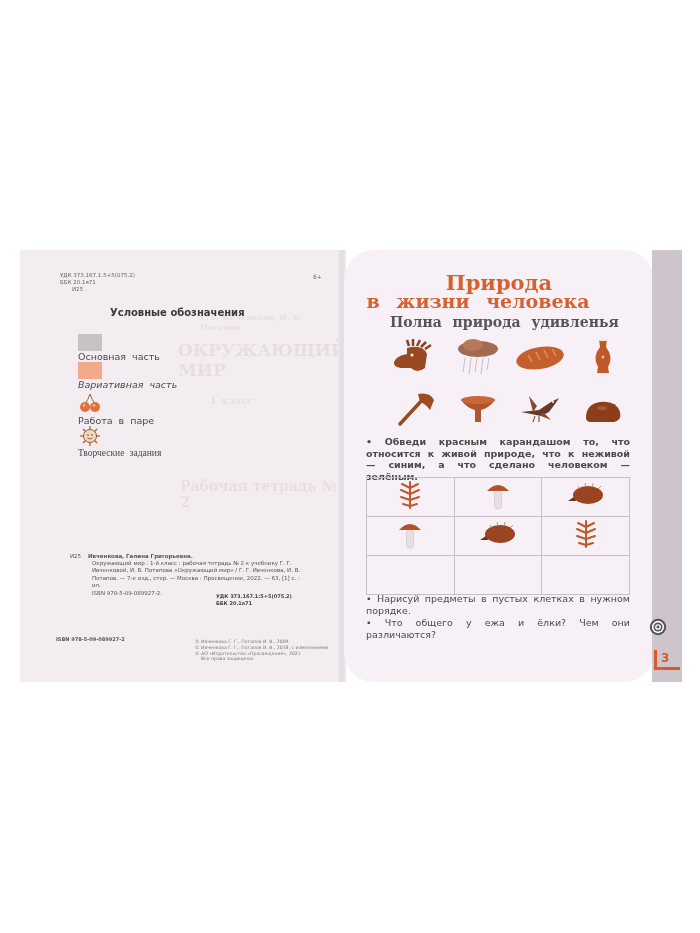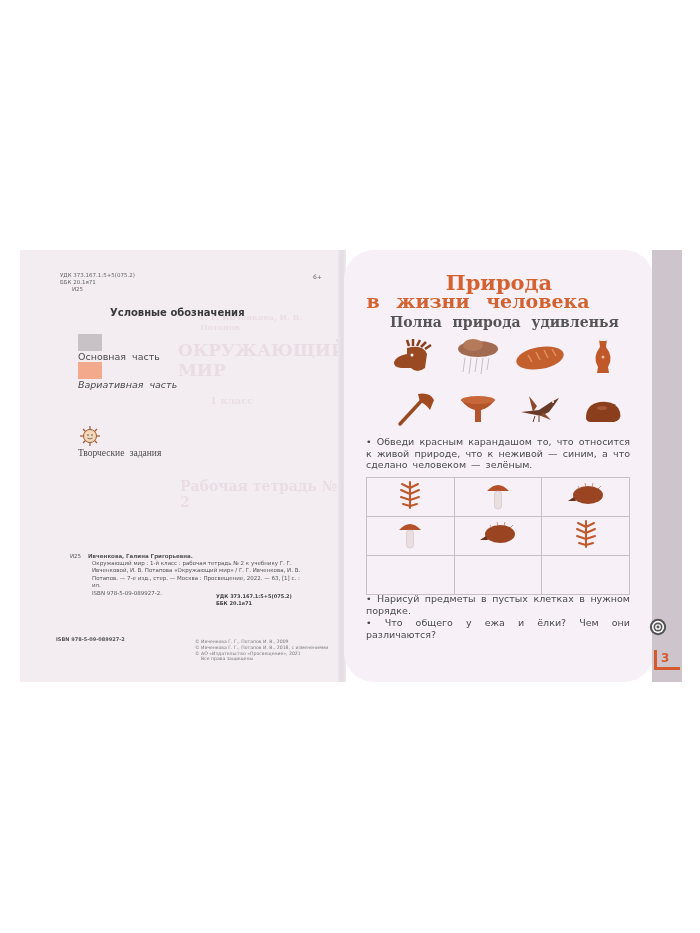--- a/index.html
+++ b/index.html
@@ -66,20 +66,32 @@
     <div class="legend-title">Условные обозначения</div>
 
     <div class="leg-row" style="top:84px;">
       <span class="sw" style="background:#c8c2c6"></span>
       <span class="lbl">Основная часть</span>
     </div>
     <div class="leg-row" style="top:112px;font-style:italic;">
       <span class="sw" style="background:#f2a98c"></span>
       <span class="lbl">Вариативная часть</span>
     </div>
+    <div class="leg-row" style="top:141px;">
+      <span class="ic">
+        <svg width="22" height="22" viewBox="0 0 22 22">
+            <path d="M11 2 Q9 8 6 12 M11 2 Q13 8 16 12" stroke="#8a6a40" fill="none" stroke-width="1"></path>
+            <circle cx="6" cy="15" r="5" fill="#e07040"></circle>
+            <circle cx="16" cy="15" r="5" fill="#e07040"></circle>
+            <circle cx="5" cy="13.5" r="1.3" fill="#f8c0a0"></circle>
+            <circle cx="15" cy="13.5" r="1.3" fill="#f8c0a0"></circle>
+          </svg>
+      </span>
+      <span class="lbl">Работа в паре</span>
+    </div>
     <div class="leg-row" style="top:174px;font-family:Liberation Serif, serif;">
       <span class="ic">
         <svg width="22" height="22" viewBox="0 0 22 22">
             <g stroke="#a05a30" stroke-width="1.2">
               <line x1="11" y1="1" x2="11" y2="21"></line>
               <line x1="1" y1="11" x2="21" y2="11"></line>
               <line x1="4" y1="4" x2="18" y2="18"></line>
               <line x1="18" y1="4" x2="4" y2="18"></line>
             </g>
             <circle cx="11" cy="11" r="6.5" fill="#f3d7b8" stroke="#a05a30"></circle>
@@ -182,21 +194,21 @@
           </svg>
       </div>
       <div class="pic">
         <svg width="46" height="38" viewBox="0 0 46 38">
             <path d="M6 28 Q6 14 20 12 Q36 10 40 22 Q42 30 34 32 L10 32 Q6 31 6 28 Z" fill="#8a3e1c"></path>
             <ellipse cx="22" cy="18" rx="5" ry="2" fill="#a8583a"></ellipse>
           </svg>
       </div>
     </div>
 
-    <div class="para" style="top:186px;">• Обведи красным карандашом то, что относится к живой природе, что к неживой — синим, а что сделано человеком — зелёным.</div>
+    <div class="para" style="top:186px;font-weight:bold;">• Обведи красным карандашом то, что относится к живой природе, что к неживой — синим, а что сделано человеком — зелёным.</div>
 
     <table class="task-table">
       <tbody>
           <tr>
         <td>
           <svg width="24" height="30" viewBox="0 0 24 30">
                 <g stroke="#c0582a" stroke-width="2" stroke-linecap="round">
                   <line x1="12" y1="2" x2="12" y2="28"></line>
                   <line x1="12" y1="8" x2="4" y2="4"></line>
                   <line x1="12" y1="8" x2="20" y2="4"></line>

